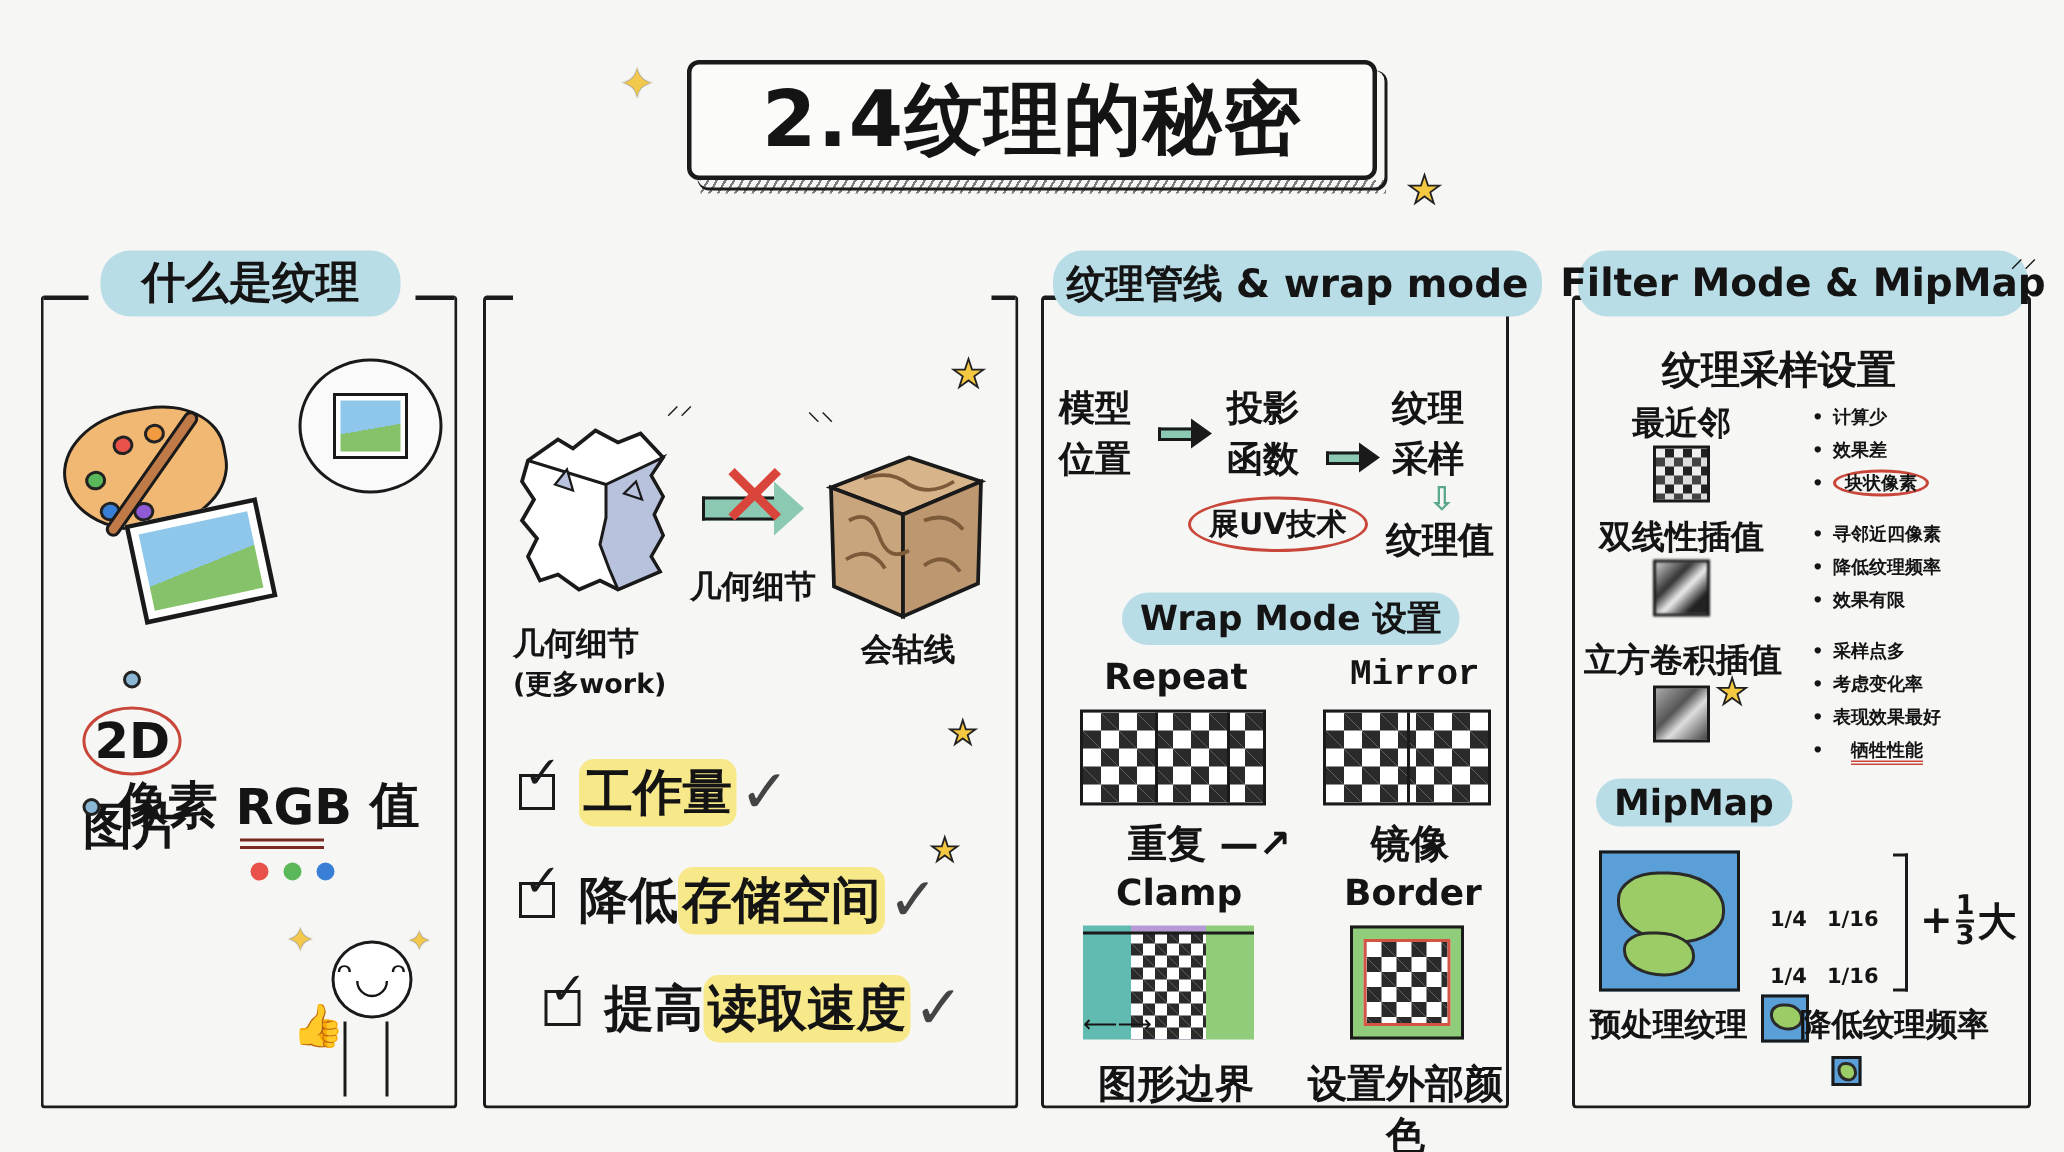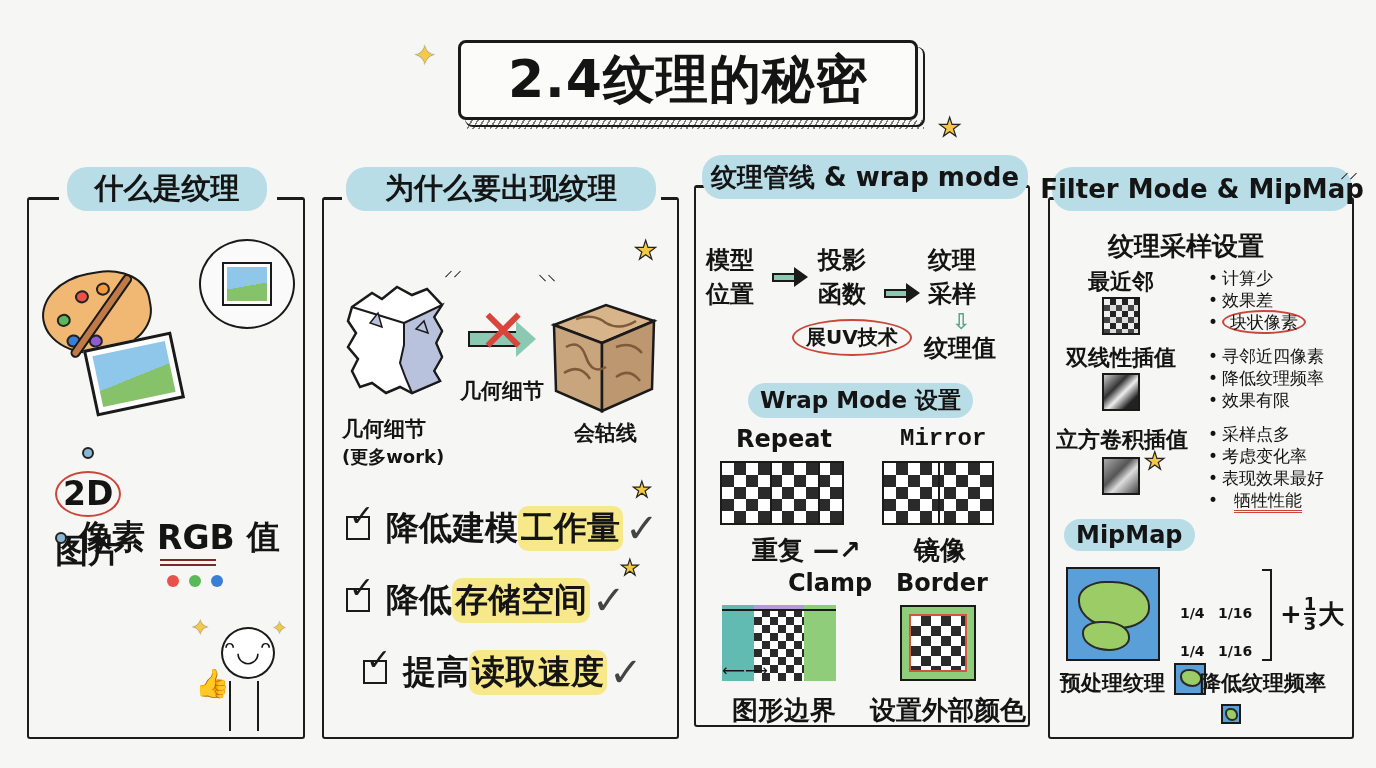--- a/index.html
+++ b/index.html
@@ -80,21 +80,21 @@
     background-image:
       linear-gradient(45deg, #2a2a2a 25%, transparent 25%, transparent 75%, #2a2a2a 75%),
       linear-gradient(45deg, #2a2a2a 25%, transparent 25%, transparent 75%, #2a2a2a 75%);
     background-size: 24px 24px; background-position: 0 0, 12px 12px;
   }
   .zh-label { font-size: 26px; font-weight: bold; text-align: center; }
 
   
   .filter-name { font-size: 22px; font-weight: bold; text-align: center; }
   .filter-sample { width: 38px; height: 38px; border: 2.5px solid #1a1a1a; }
-  .fb-list { font-size: 17px; font-weight: normal; line-height: 22px; }
+  .fb-list { font-size: 12px; font-weight: bold; line-height: 22px; }
   .fb-list li { list-style: none; position: relative; padding-left: 14px; }
   .fb-list li::before { content: "•"; position: absolute; left: 0; }
   .map-box { border: 2.5px solid #1a1a1a; background: #5b9fd8; position: relative; overflow: hidden; }
   .map-box .land { position: absolute; background: #9ccc65; border: 2px solid #2a2a2a; border-radius: 40% 55% 45% 60%; }
   .frac { font-size: 14px; font-weight: bold; }
 </style>
 </head>
 <body>
 
 <div class="abs sparkle" style="left:413px;top:42px;">✦</div>
@@ -144,21 +144,20 @@
   <div class="abs sparkle" style="left:162px;top:420px;font-size:22px;">✦</div>
   <div class="abs sparkle" style="left:243px;top:422px;font-size:18px;">✦</div>
   <div class="abs" style="left:192px;top:430px;width:54px;height:52px;border:2.5px solid #1a1a1a;border-radius:50%;background:#fff;text-align:center;font-size:28px;line-height:46px;">ᵔ◡ᵔ</div>
   <div class="abs" style="left:200px;top:484px;width:30px;height:50px;border-left:2.5px solid #1a1a1a;border-right:2.5px solid #1a1a1a;"></div>
   <div class="abs" style="left:166px;top:470px;font-size:28px;">👍</div>
 </div>
 
 <div class="abs panel" style="left:322px;top:197px;width:357px;height:542px;">
   <div class="panel-topline" style="left:0;width:18px;"></div>
   <div class="panel-topline" style="right:0;width:16px;"></div>
-  <div class="panel-header" style="left:22px;width:310px;">为什么要出现纹理</div>
 
   <div class="abs star" style="left:310px;top:40px;">★</div>
 
   <div class="abs" style="left:18px;top:86px;width:112px;height:114px;">
     <svg width="112" height="114" viewBox="0 0 112 114">
       <polygon points="10,24 30,10 40,16 55,4 70,12 85,6 100,22 92,34 100,48 94,60 100,74 92,88 98,98 70,110 58,104 44,110 30,100 18,104 10,88 16,76 6,64 14,50 6,38" fill="#fff" stroke="#1a1a1a" stroke-width="2.5"></polygon>
       <polygon points="62,40 100,22 92,34 100,48 94,60 100,74 92,88 98,98 70,110 64,96 58,80 62,62" fill="#b8c2dc" stroke="#1a1a1a" stroke-width="2"></polygon>
       <line x1="62" y1="40" x2="10" y2="24" stroke="#1a1a1a" stroke-width="2"></line>
       <polygon points="28,40 36,30 40,44" fill="#b8c2dc" stroke="#1a1a1a" stroke-width="1.5"></polygon>
       <polygon points="74,46 82,38 86,50" fill="#b8c2dc" stroke="#1a1a1a" stroke-width="1.5"></polygon>
@@ -185,40 +184,39 @@
 
   <div class="abs" style="left:18px;top:218px;font-size:21px;font-weight:bold;line-height:28px;">
     <div>几何细节</div>
     <div style="font-size:18px;">(更多work)</div>
   </div>
   <div class="abs" style="left:250px;top:222px;font-size:21px;font-weight:bold;">会轱线</div>
 
   <div class="abs star" style="left:308px;top:282px;font-size:22px;">★</div>
   <div class="abs check-row" style="left:22px;top:308px;">
     <span class="chkbox"></span>
-    <span>降低建模</span>
       <span class="hl">工作量</span>
       <span class="bigcheck">✓</span>
   </div>
   <div class="abs star" style="left:296px;top:360px;font-size:22px;">★</div>
   <div class="abs check-row" style="left:22px;top:380px;">
     <span class="chkbox"></span>
     <span>降低</span>
       <span class="hl">存储空间</span>
       <span class="bigcheck">✓</span>
   </div>
   <div class="abs check-row" style="left:22px;top:452px;margin-left:17px;">
     <span class="chkbox"></span>
     <span>提高</span>
       <span class="hl">读取速度</span>
       <span class="bigcheck">✓</span>
   </div>
 </div>
 
-<div class="abs panel" style="left:694px;top:185px;width:336px;height:542px;">
+<div class="abs panel" style="left:694px;top:197px;width:312px;height:542px;">
   <div class="panel-topline" style="left:0;width:10px;"></div>
   <div class="panel-topline" style="right:0;width:8px;"></div>
   <div class="panel-header hdr-sm" style="left:6px;width:326px;">纹理管线 &amp; wrap mode</div>
 
   <div class="abs pipe-word" style="left:10px;top:58px;">
     <div>模型</div>
     <div>位置</div>
   </div>
   <div class="abs green-arrow" style="left:76px;top:84px;">
       <div class="shaft"></div>
@@ -250,21 +248,21 @@
   <div class="abs zh-label" style="left:56px;top:348px;">
     <span>重复</span> <span>—↗</span>
   </div>
 
   <div class="abs mode-label" style="left:204px;top:240px;font-family:Liberation Mono, monospace;">Mirror</div>
   <div class="abs checker" style="left:186px;top:276px;width:112px;height:64px;">
     <div class="abs" style="left:54px;top:0;width:2px;height:100%;background:#1a1a1a;"></div>
   </div>
   <div class="abs zh-label" style="left:218px;top:348px;">镜像</div>
 
-  <div class="abs mode-label" style="left:48px;top:384px;margin-left:44px;">Clamp</div>
+  <div class="abs mode-label" style="left:48px;top:384px;">Clamp</div>
   <div class="abs" style="left:26px;top:420px;width:114px;height:76px;background:linear-gradient(90deg,#62bbb0 0 32px,#b69ad8 32px 82px,#8fcd7a 82px);">
     <div class="abs checker" style="left:32px;top:4px;width:50px;height:72px;border:none;background-size:16px 16px;background-position:0 0,8px 8px;"></div>
     <div class="abs" style="left:0;top:4px;width:100%;height:2px;background:#1a1a1a;"></div>
     <div class="abs" style="left:0;top:58px;width:100%;font-size:16px;line-height:1;">⟵⟶</div>
   </div>
   <div class="abs zh-label" style="left:36px;top:508px;">图形边界</div>
 
   <div class="abs mode-label" style="left:200px;top:384px;">Border</div>
   <div class="abs" style="left:204px;top:420px;width:76px;height:76px;background:#8fcd7a;border:2.5px solid #1a1a1a;padding:7px;">
     <div class="checker" style="width:100%;height:100%;border:2.5px solid #d25443;background-size:20px 20px;background-position:0 0,10px 10px;"></div>

